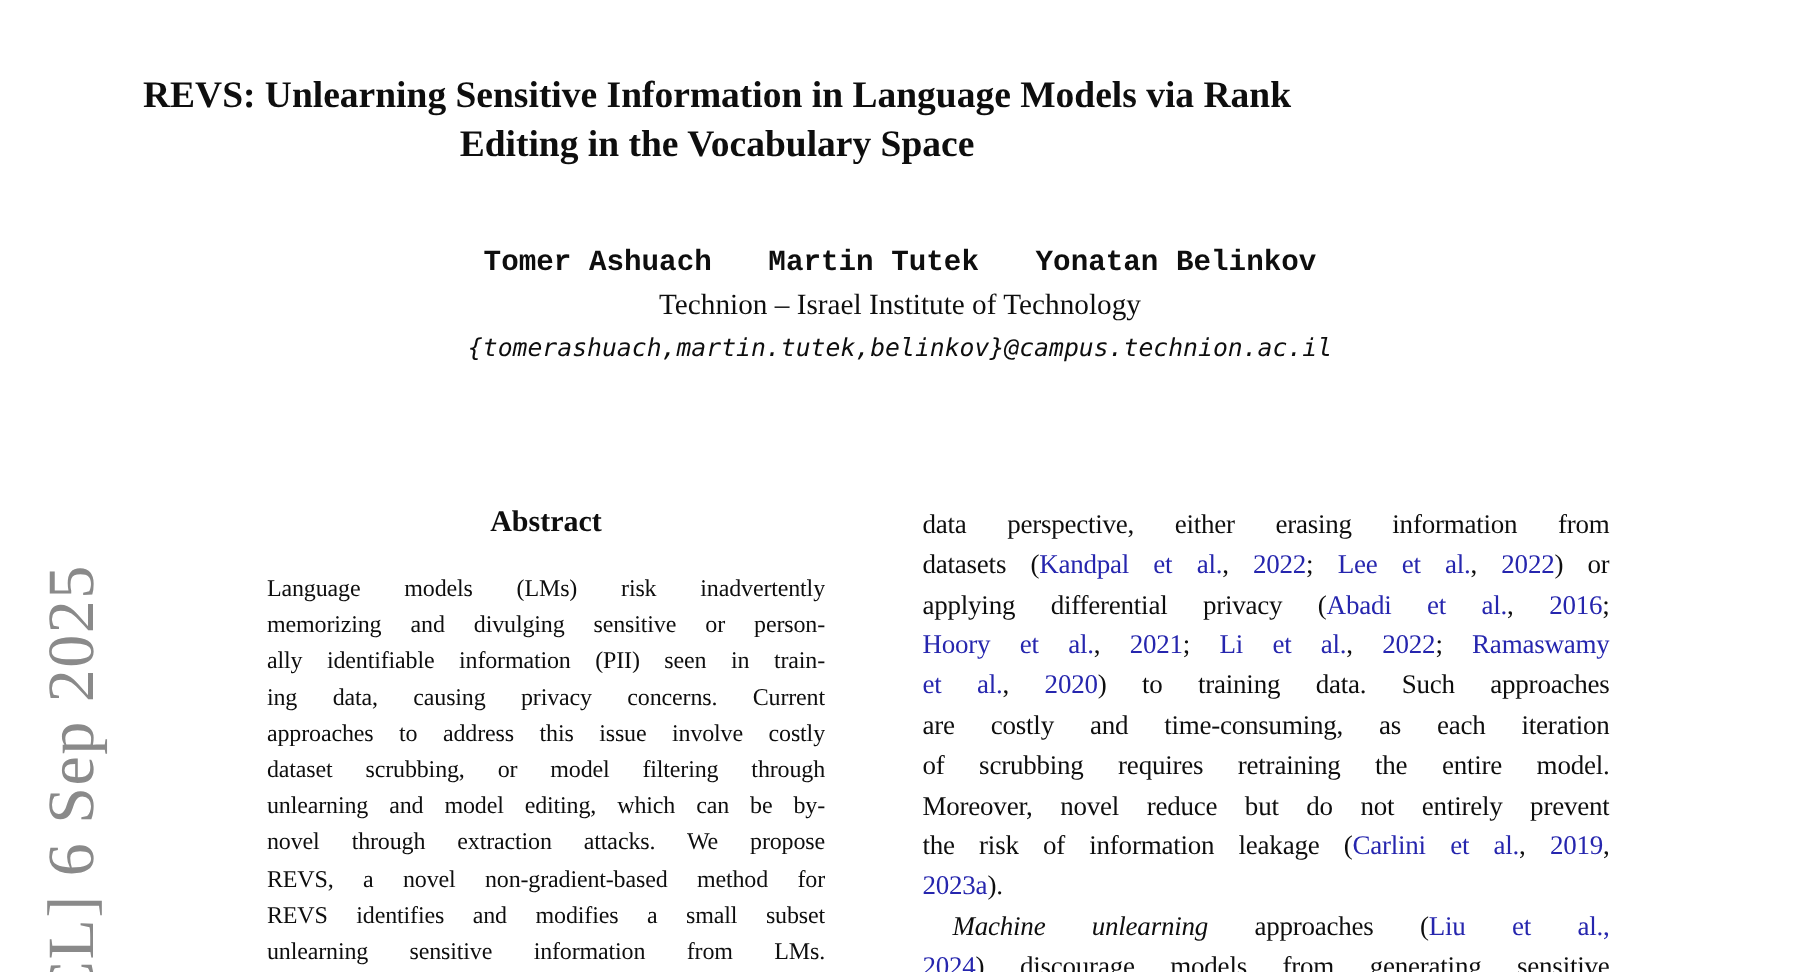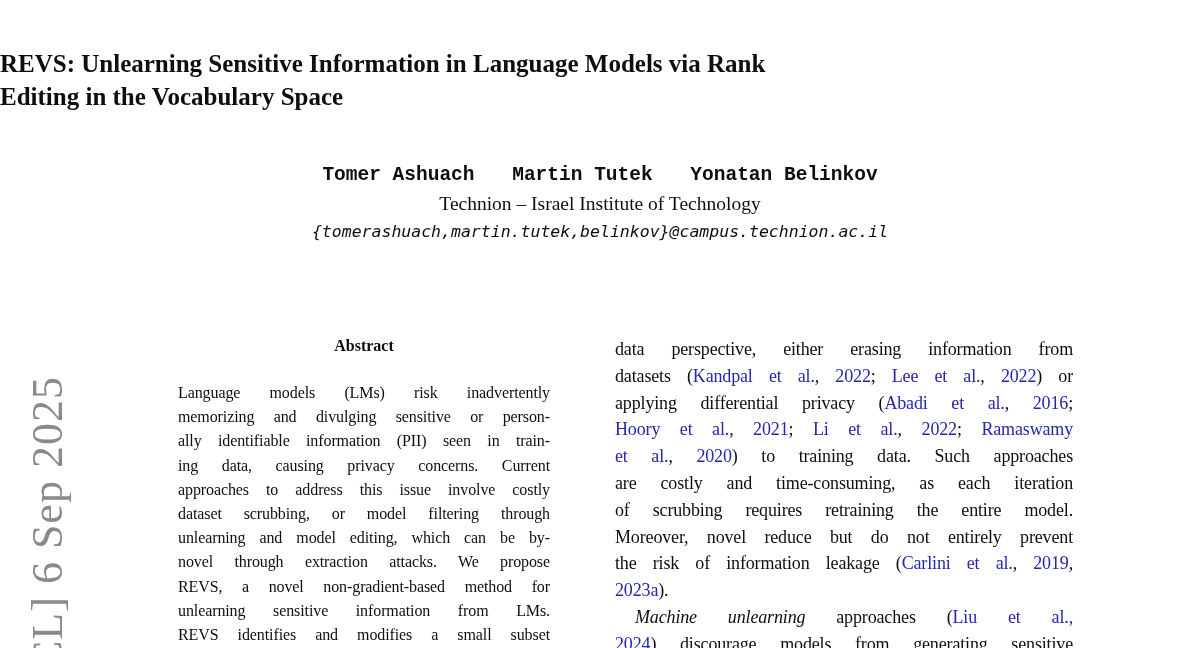--- a/index.html
+++ b/index.html
@@ -23,21 +23,21 @@
     transform:rotate(-90deg);
     transform-origin:0 0;
     font-size:44px;line-height:1;
     color:var(--wm);
     white-space:nowrap;
     letter-spacing:1px;
   }
   
   .title{
     position:absolute;top:47px;left:0;width:956px;
-    text-align:left;font-weight:bold;
+    text-align:center;font-weight:bold;
     font-size:25px;line-height:33px;
   }
   .authors{
     position:absolute;top:163px;left:0;width:1200px;
     text-align:center;font-weight:bold;
     font-size:19.5px;line-height:24px;font-family:Liberation Mono, monospace;
   }
   .author-name{display:inline-block;margin:0 13px;}
   .affiliation{
     position:absolute;top:192px;left:0;width:1200px;
@@ -45,21 +45,21 @@
   }
   .email{
     position:absolute;top:221px;left:0;width:1200px;
     text-align:center;
     font-family:"DejaVu Sans Mono","Liberation Mono",monospace;
     font-size:16.5px;line-height:22px;font-style:italic;
   }
   
   .abstract-heading{
     position:absolute;top:337px;left:178px;width:372px;
-    text-align:center;font-weight:bold;font-size:16px;
+    text-align:center;font-weight:bold;font-size:20px;
   }
   .abstract-body{
     position:absolute;top:381px;left:178px;width:372px;
     font-size:16px;letter-spacing:-0.1px;
   }
   .abstract-body .line{
     height:24.2px;line-height:24.2px;
     text-align:justify;text-align-last:justify;
     overflow:hidden;white-space:nowrap;
   }
@@ -105,22 +105,22 @@
   <div class="abstract-body">
     <div class="line">Language models (LMs) risk inadvertently</div>
     <div class="line">memorizing and divulging sensitive or person-</div>
     <div class="line">ally identifiable information (PII) seen in train-</div>
     <div class="line">ing data, causing privacy concerns. Current</div>
     <div class="line">approaches to address this issue involve costly</div>
     <div class="line">dataset scrubbing, or model filtering through</div>
     <div class="line">unlearning and model editing, which can be by-</div>
     <div class="line">novel through extraction attacks. We propose</div>
     <div class="line">REVS, a novel non-gradient-based method for</div>
+    <div class="line">REVS identifies and modifies a small subset</div>
     <div class="line">unlearning sensitive information from LMs.</div>
-    <div class="line">REVS identifies and modifies a small subset</div>
   </div>
 
   <div class="right-col">
     <div class="line"><span>data perspective, either erasing information from</span></div>
     <div class="line"><span>datasets (</span><span class="link">Kandpal et al.</span><span>, </span><span class="link">2022</span><span>; </span><span class="link">Lee et al.</span><span>, </span><span class="link">2022</span><span>) or</span></div>
     <div class="line"><span>applying differential privacy (</span><span class="link">Abadi et al.</span><span>, </span><span class="link">2016</span><span>;</span></div>
     <div class="line"><span class="link">Hoory et al.</span><span>, </span><span class="link">2021</span><span>; </span><span class="link">Li et al.</span><span>, </span><span class="link">2022</span><span>; </span><span class="link">Ramaswamy</span></div>
     <div class="line"><span class="link">et al.</span><span>, </span><span class="link">2020</span><span>) to training data. Such approaches</span></div>
     <div class="line"><span>are costly and time-consuming, as each iteration</span></div>
     <div class="line"><span>of scrubbing requires retraining the entire model.</span></div>

